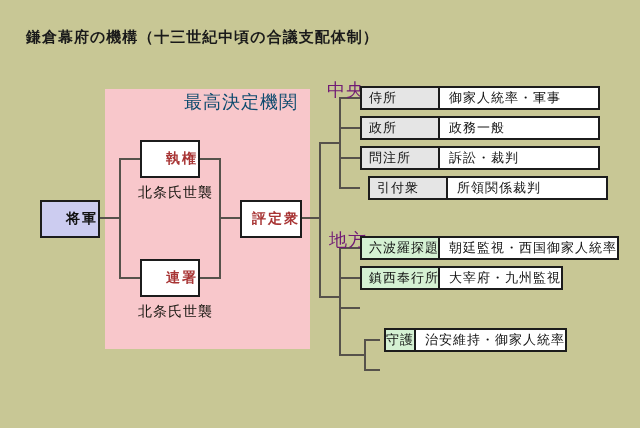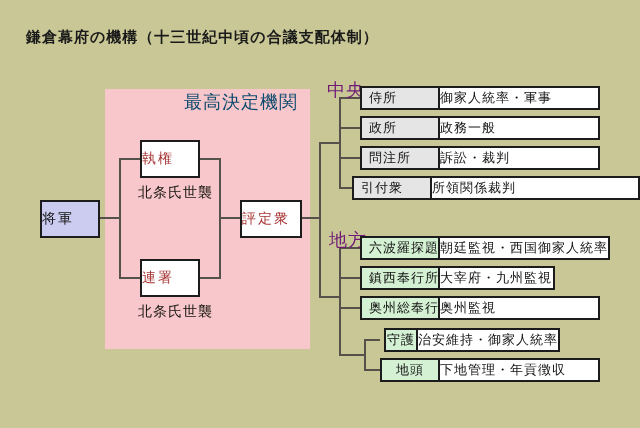--- a/index.html
+++ b/index.html
@@ -16,36 +16,36 @@
   .panel {
     position:absolute; left:105px; top:89px; width:205px; height:260px;
     background:#f8c7cb;
   }
   .panel-label {
     position:absolute; left:158px; top:90px; width:140px;
     text-align:right; font-size:18px; color:#0c4a6e; letter-spacing:1px;
   }
   .node {
     position:absolute; box-sizing:border-box;
-    display:flex; align-items:center; justify-content:flex-start;
+    display:flex; align-items:center; justify-content:flex-end;
     background:#ffffff; border:2px solid #1c1c1c;
-    font-size:14px; letter-spacing:2px; color:#111;
+    font-size:14px; letter-spacing:2px; color:#111;font-weight:bold;
   }
   .node.shogun { background:#ccccf0; }
   .node.red { color:#a83535; }
   .note { position:absolute; font-size:14px; color:#15150f; letter-spacing:1px; }
   .group-label { position:absolute; font-size:18px; color:#701a75; letter-spacing:1px; }
   .row { position:absolute; display:flex; height:24px; }
   .cell {
     box-sizing:border-box; border:2px solid #1c1c1c;
     display:flex; align-items:center;
     font-size:13px; color:#111; white-space:nowrap;
   }
   .cell.name { width:80px; padding-left:7px; background:#e5e5e5; letter-spacing:1px; }
-  .cell.desc { flex:1; border-left:none; background:#ffffff; letter-spacing:1px; }
+  .cell.desc { flex:1; border-left:none; padding-left:9px; background:#ffffff; letter-spacing:1px; }
   .row.green .name { background:#d5f1d3; }
   .row.sub .name { width:60px; padding-left:0; justify-content:center; }
   .line { position:absolute; background:#56524b; }
 </style>
 </head>
 <body>
 
 <div class="stage">
 
   <div class="title">鎌倉幕府の機構（十三世紀中頃の合議支配体制）</div>
@@ -104,42 +104,34 @@
     <div class="cell desc">御家人統率・軍事</div>
   </div>
   <div class="row" style="left:360px;top:116px;width:240px">
     <div class="cell name">政所</div>
     <div class="cell desc">政務一般</div>
   </div>
   <div class="row" style="left:360px;top:146px;width:240px">
     <div class="cell name">問注所</div>
     <div class="cell desc">訴訟・裁判</div>
   </div>
-  <div class="row" style="left:352px;top:176px;width:288px">
+  <div class="row" style="left:368px;top:176px;width:240px">
     <div class="cell name">引付衆</div>
     <div class="cell desc">所領関係裁判</div>
   </div>
 
   <div class="group-label" style="left:329px;top:228px">地方</div>
 
   <div class="row green" style="left:360px;top:236px;width:240px">
     <div class="cell name">六波羅探題</div>
     <div class="cell desc">朝廷監視・西国御家人統率</div>
   </div>
   <div class="row green" style="left:360px;top:266px;width:195px">
     <div class="cell name">鎮西奉行所</div>
     <div class="cell desc">大宰府・九州監視</div>
   </div>
-  <div class="row green" style="left:360px;top:296px;width:240px">
-    <div class="cell name">奥州総奉行</div>
-    <div class="cell desc">奥州監視</div>
-  </div>
 
   <div class="row green sub" style="left:384px;top:328px;width:176px">
     <div class="cell name">守護</div>
     <div class="cell desc">治安維持・御家人統率</div>
   </div>
-  <div class="row green sub" style="left:380px;top:358px;width:220px">
-    <div class="cell name">地頭</div>
-    <div class="cell desc">下地管理・年貢徴収</div>
-  </div>
 
 </div>
 
 </body></html>

